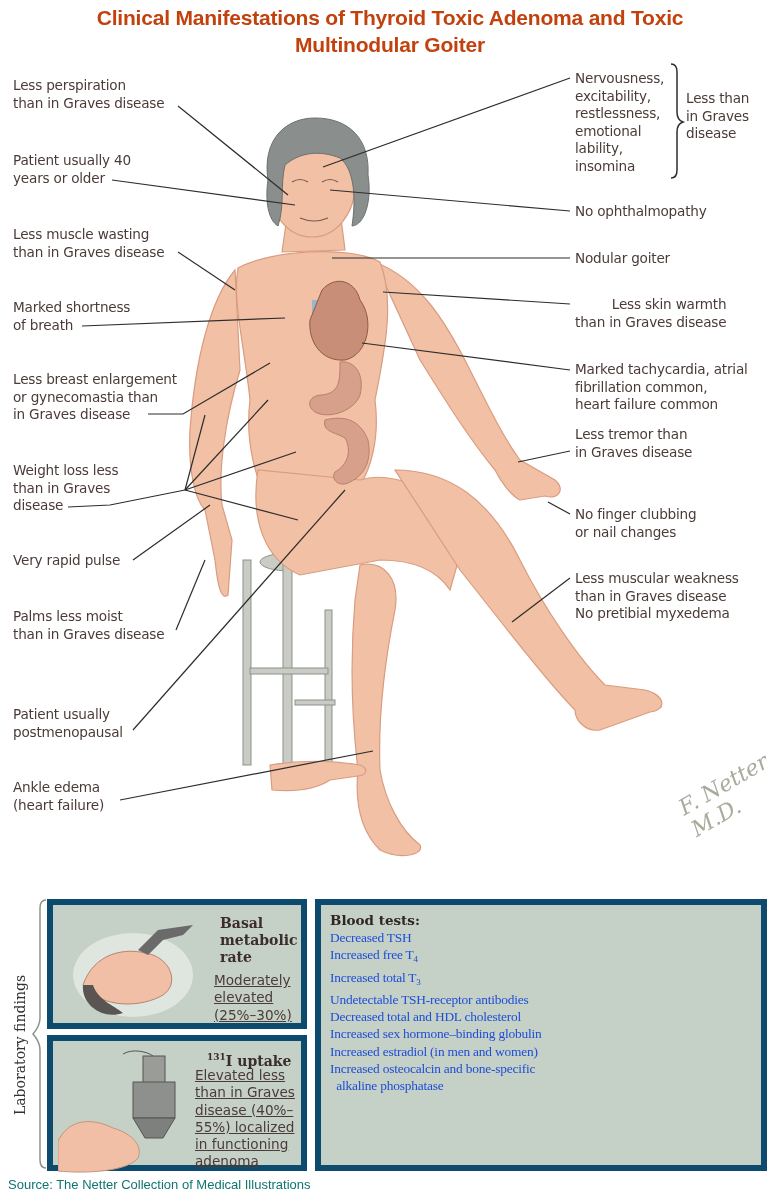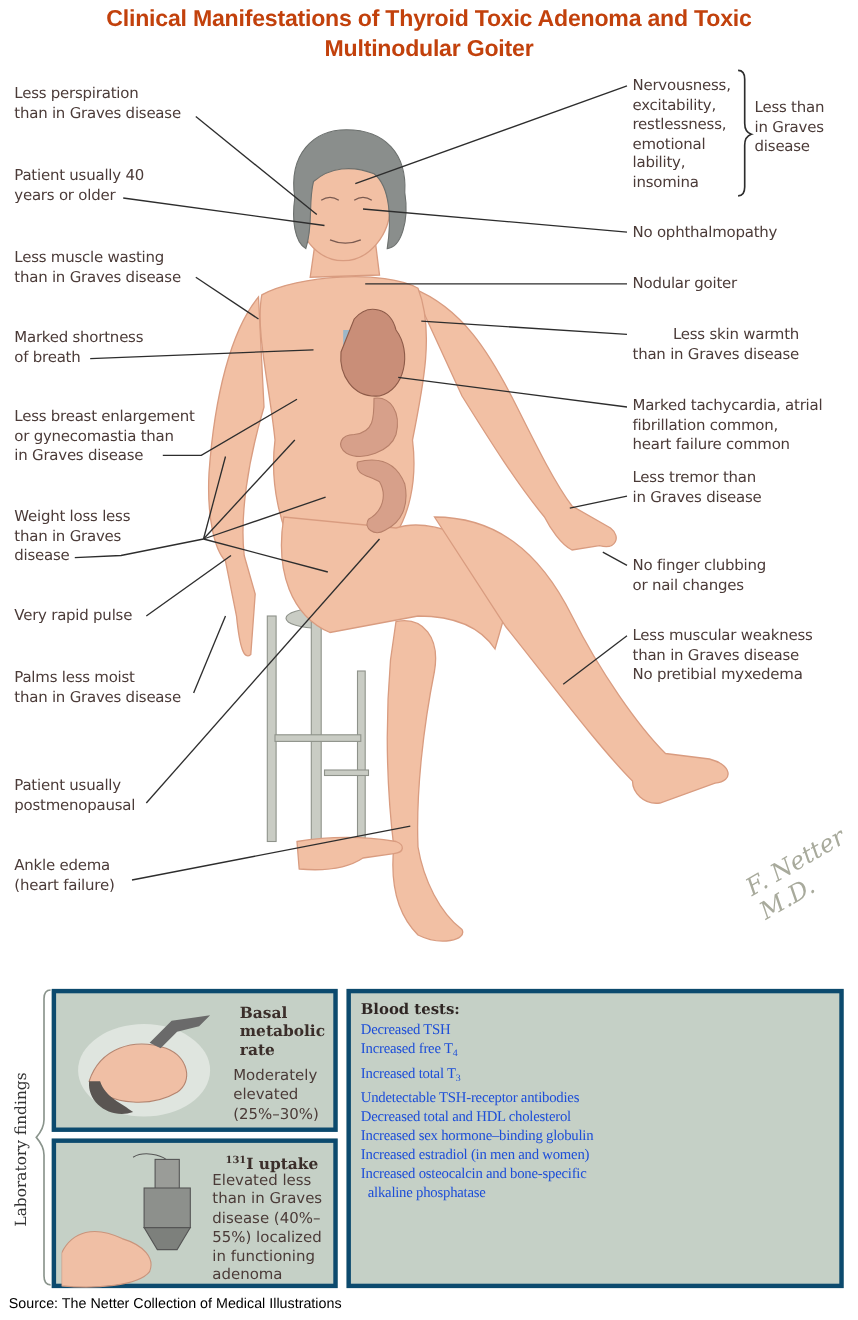--- a/index.html
+++ b/index.html
@@ -24,38 +24,38 @@
   
   .lab-vert {
     position: absolute; left: 8px; top: 940px; width: 24px; height: 210px;
   }
   .lab-vert span {
     position: absolute; left: 50%; top: 50%;
     transform: translate(-50%,-50%) rotate(-90deg);
     white-space: nowrap; font-family: "DejaVu Serif", serif; font-size: 14px; color: #333;
   }
   .panel {
-    position: absolute; background: #c5d0c6; border: 4px solid #0c4a6e;
+    position: absolute; background: #c5d0c6; border: 6px solid #0c4a6e;
   }
   .panel-bmr { left: 47px; top: 899px; width: 260px; height: 130px; }
   .panel-iod { left: 47px; top: 1035px; width: 260px; height: 136px; padding-left: 36px; }
   .panel-blood { left: 315px; top: 899px; width: 452px; height: 272px; }
 
   .ptitle { font-family: "DejaVu Serif", serif; font-weight: bold; font-size: 14px; line-height: 17px; color: #3b2e2a; position: absolute; }
-  .ptext { font-family: "DejaVu Sans", sans-serif; font-size: 13.6px; line-height: 17.3px; color: #4b3b38; position: absolute; white-space: pre; }
+  .ptext { font-family: "DejaVu Sans", sans-serif; font-size: 13.6px; line-height: 17.3px; color: #4b3b38; position: absolute; white-space: pre; text-decoration: underline; }
 
   .blood-head { position: absolute; left: 9px; top: 7px; font-family: "DejaVu Serif", serif; font-weight: bold; font-size: 13.5px; color: #2f2624; }
   .blood-list { position: absolute; left: 9px; top: 24px; }
   .blood-list div { font-family: Liberation Serif, serif; font-size: 13.4px; line-height: 17.3px; color: #1d4ed8; white-space: pre; letter-spacing: -0.2px; }
   sub { font-size: 9px; vertical-align: -3px; }
   sup { font-size: 9px; vertical-align: 6px; }
 
   .source {
     position: absolute; left: 8px; top: 1177px;
-    font-family: "Liberation Sans", sans-serif; font-size: 13px; color: #000000;
+    font-family: "Liberation Sans", sans-serif; font-size: 13px; color: #0f766e;
   }
   .sig { position: absolute; left: 680px; top: 770px; font-family: "DejaVu Serif", serif; font-style: italic; color: #a8aa9c; font-size: 22px; transform: rotate(-30deg); }
 </style>
 </head>
 <body>
 
 <div class="title">
   <div>Clinical Manifestations of Thyroid Toxic Adenoma and Toxic</div>
   <div>Multinodular Goiter</div>
 </div>

